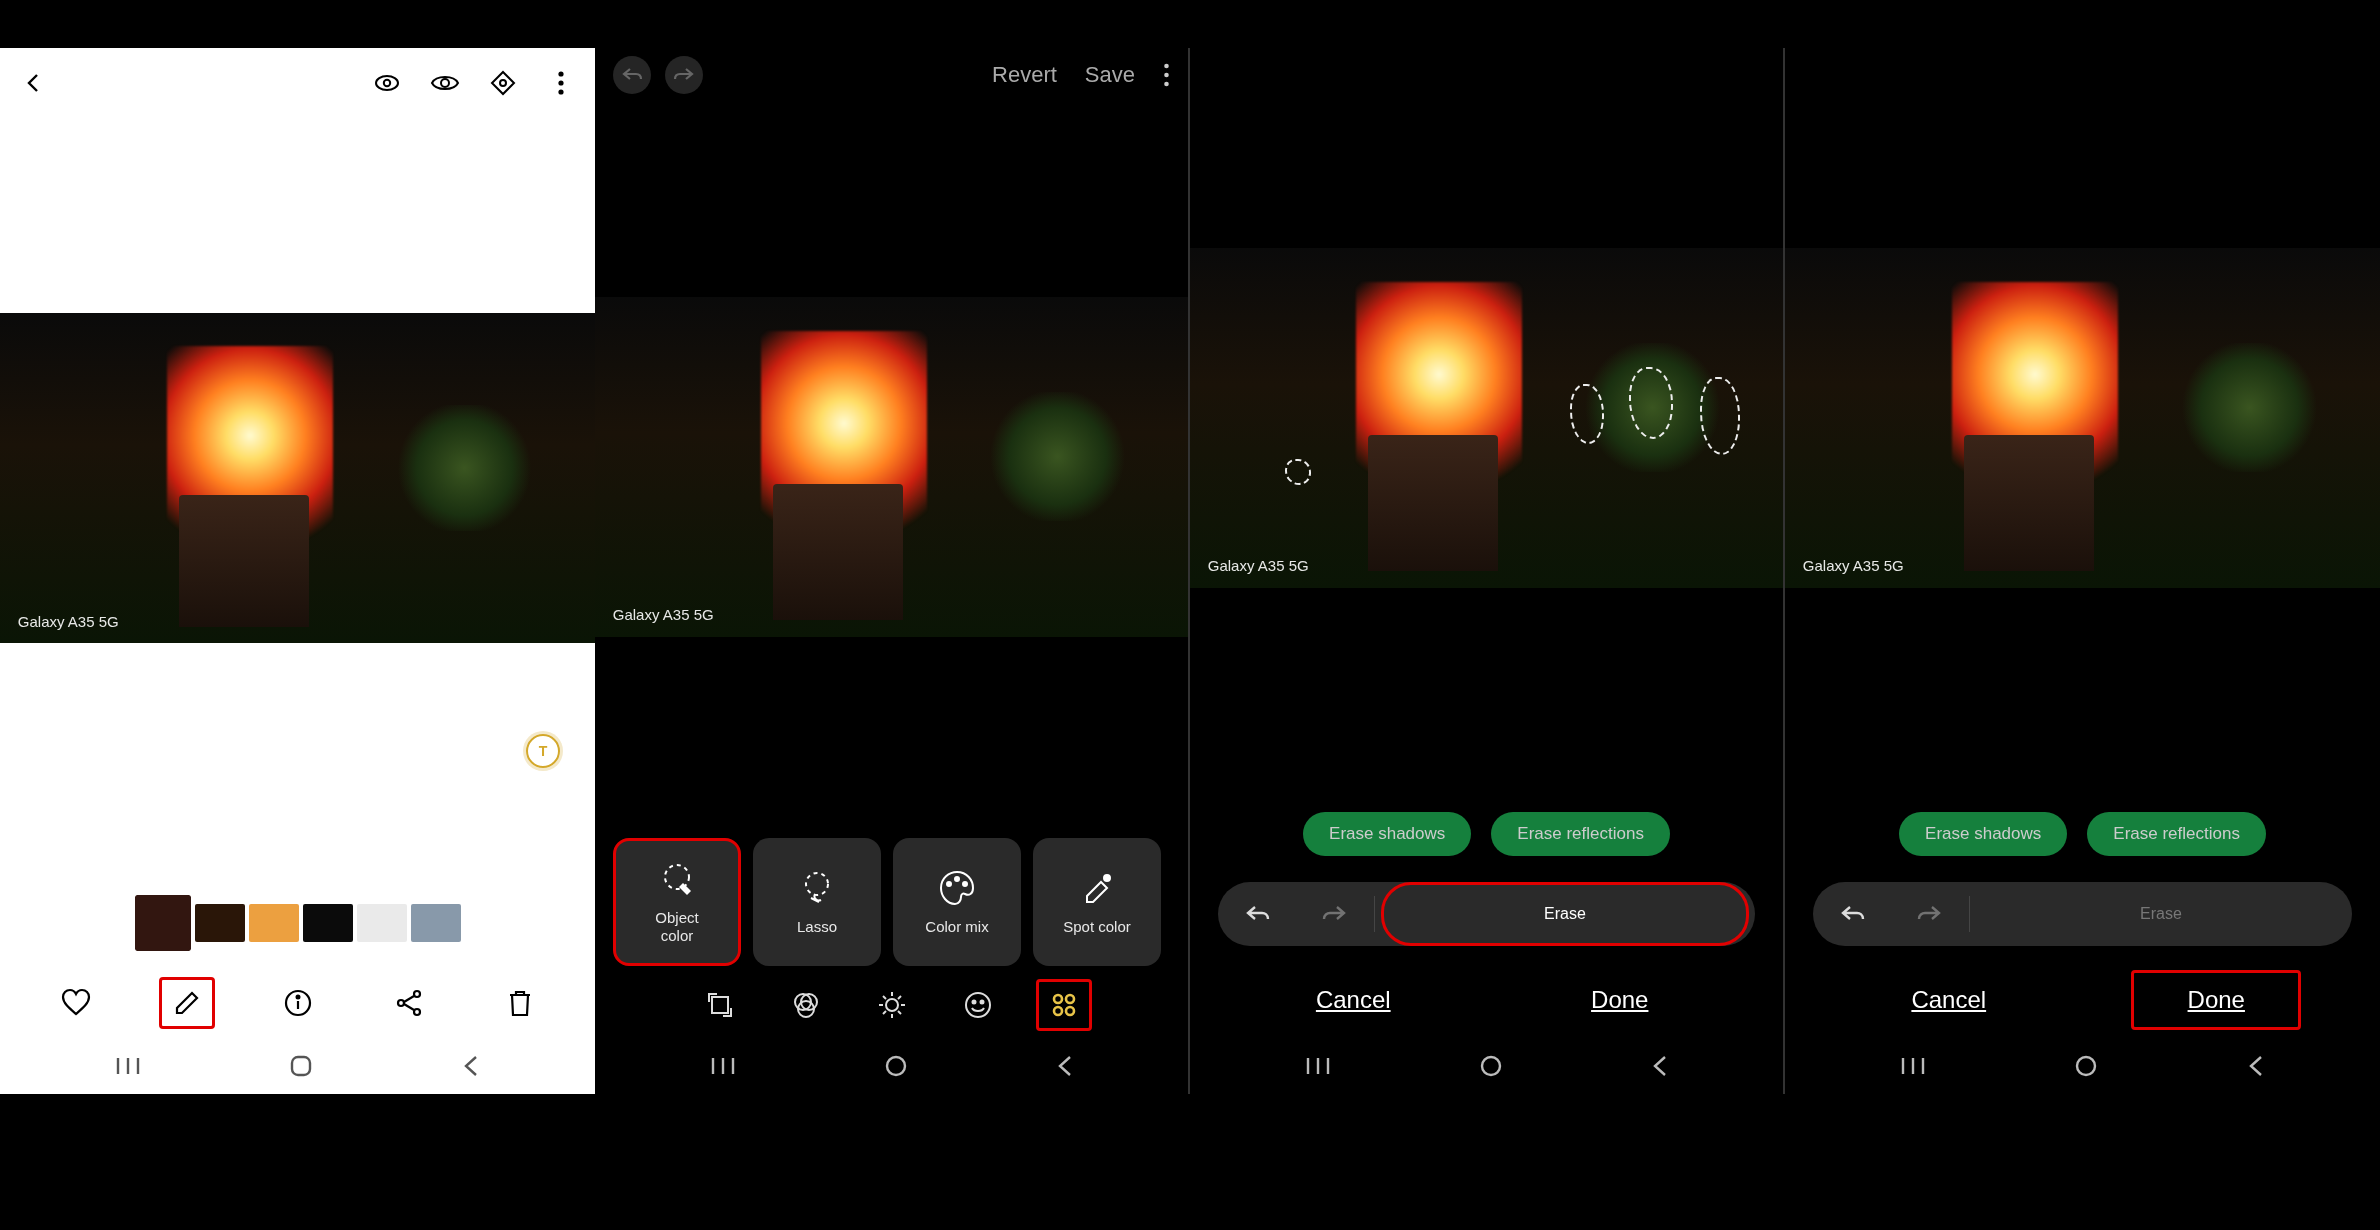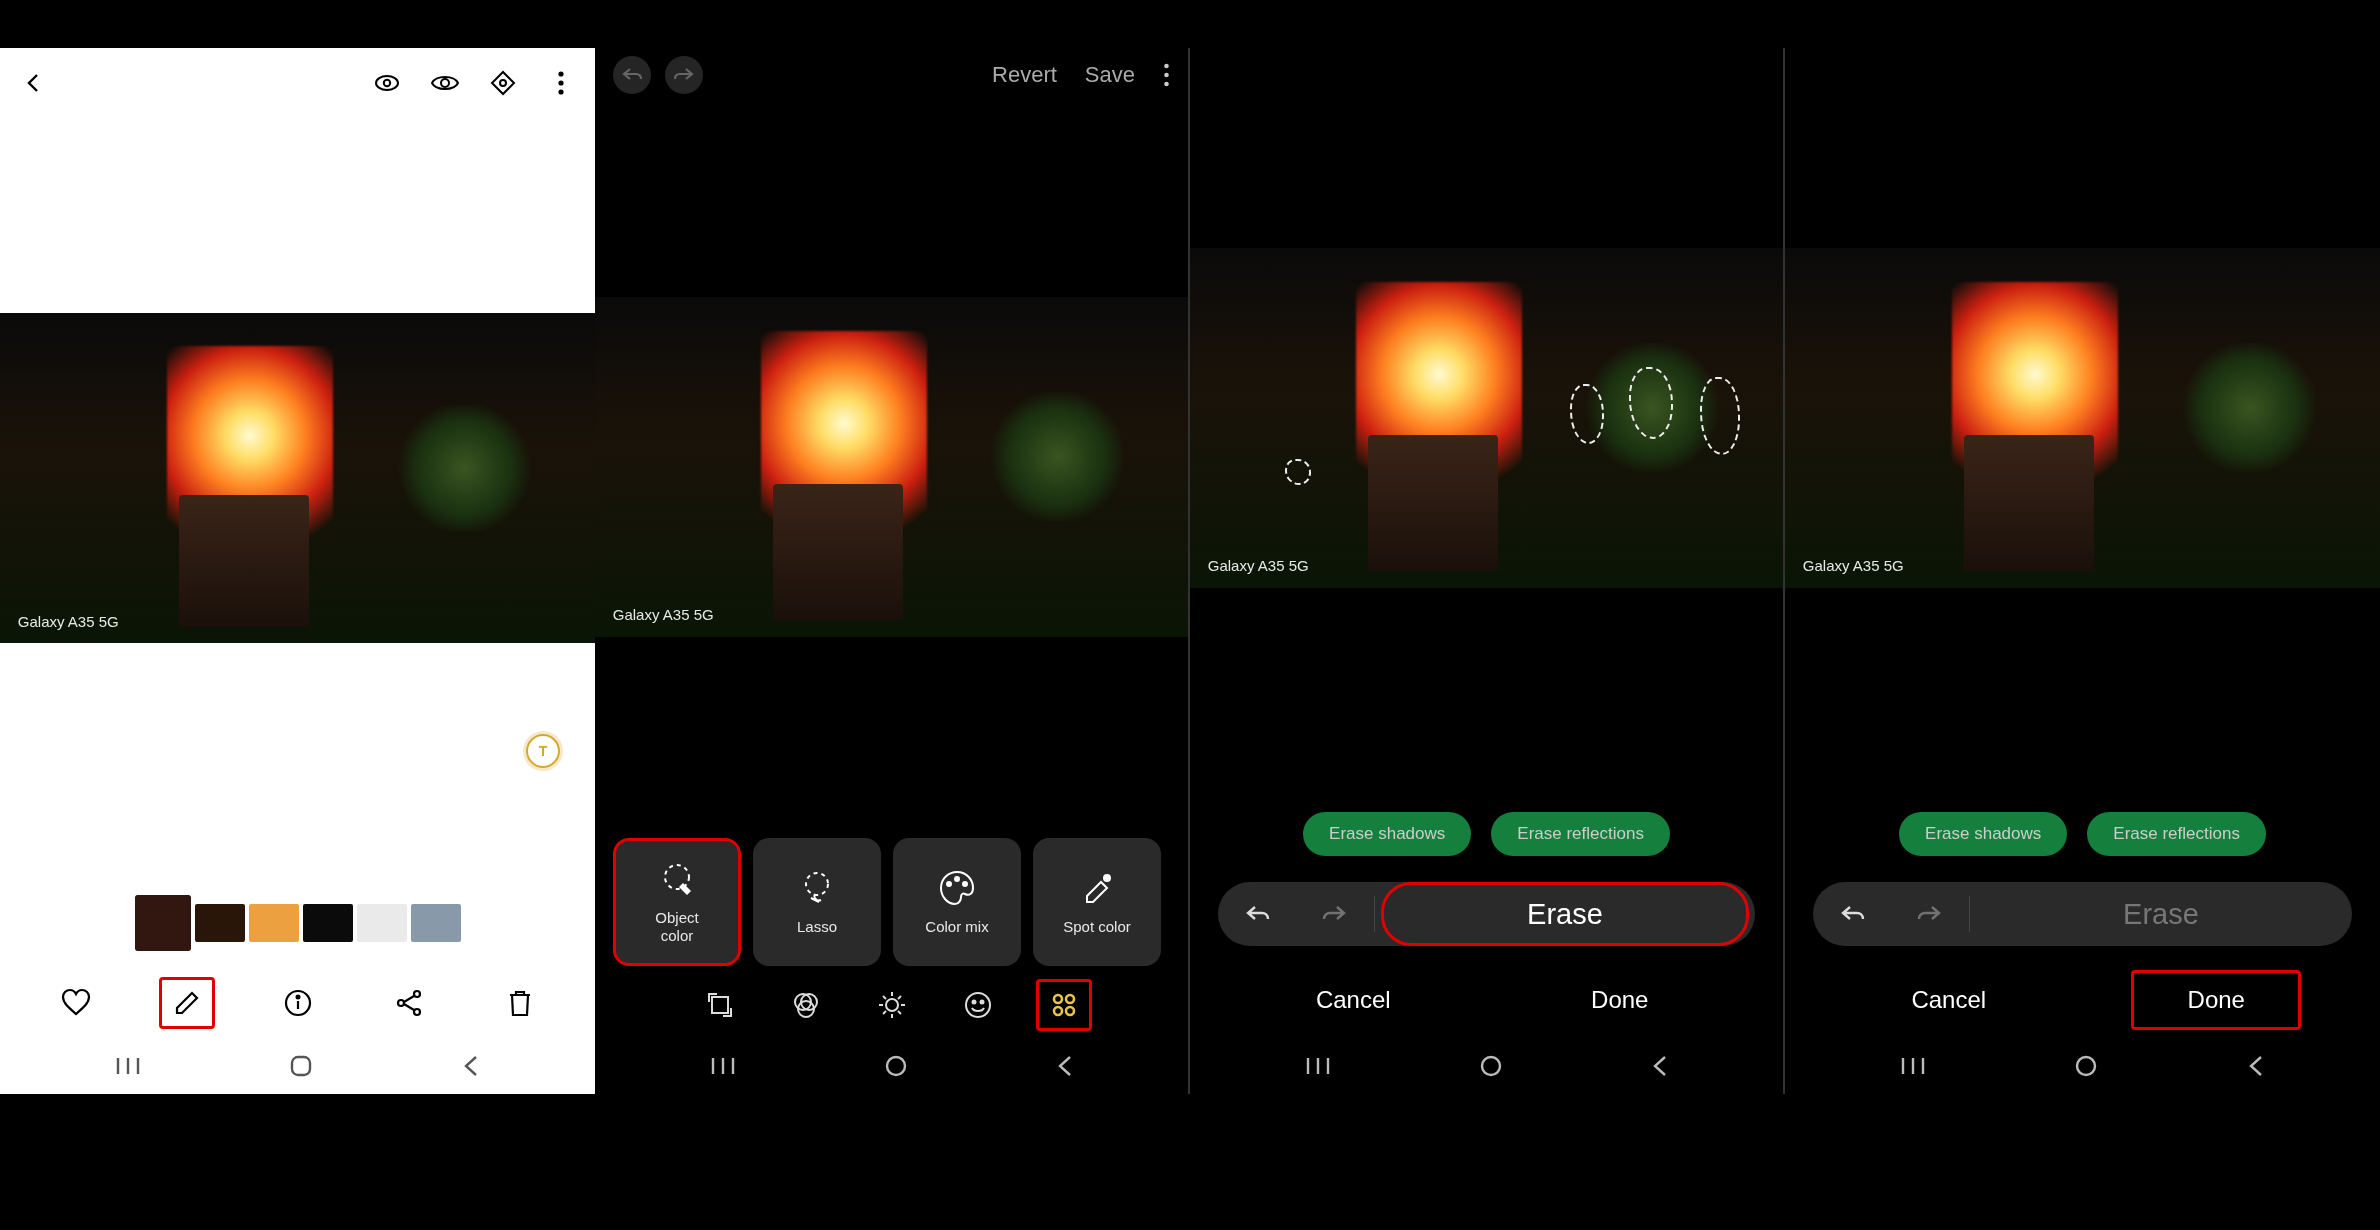--- a/index.html
+++ b/index.html
@@ -55,23 +55,23 @@
   
   .mag-badge { position:absolute; top:200px; right:22px; background:#2a2a2a; color:#e8c448; font-size:16px; padding:8px 18px; border-radius:22px; font-weight:500; }
   .p34-image-area { flex:1; display:flex; align-items:flex-start; padding-top:200px; }
   .p34-photo { width:100%; height:340px; }
   .chip-row { display:flex; gap:20px; justify-content:center; padding:0 20px 14px; }
   .chip { background:#15803d; color:#ccc; font-size:17px; padding:12px 26px; border-radius:30px; }
   .erase-bar { display:flex; align-items:center; gap:0; margin:12px 28px 16px; background:#2a2a2a; border-radius:36px; height:64px; }
   .erase-bar .seg { flex:0 0 auto; display:flex; align-items:center; justify-content:center; height:100%; }
   .erase-bar .undo-seg { width:78px; color:#ddd; }
   .erase-bar .divider { width:1px; height:36px; background:#454545; }
-  .erase-bar .erase-seg { flex:1; color:#fff; font-size:29px; font-weight:500; }
+  .erase-bar .erase-seg { flex:1; color:#fff; font-size:16px; font-weight:500; }
   .erase-bar .erase-seg.dim { color:#777; }
-  .cancel-done { display:flex; align-items:center; justify-content:space-around; padding:8px 30px 8px; color:#fff; font-size:24px; font-weight:500; }
+  .cancel-done { display:flex; align-items:center; justify-content:space-around; padding:8px 30px 8px; color:#fff; font-size:24px; font-weight:500;text-decoration:underline; }
   .cancel-done .slot { width:170px; height:60px; display:flex; align-items:center; justify-content:center; }
 
   
   .lasso-dots { position:absolute; border:2px dashed #eee; border-radius:40% 50% 45% 55%; }
 
   svg { display:block; }
 </style>
 </head>
 <body>
 

